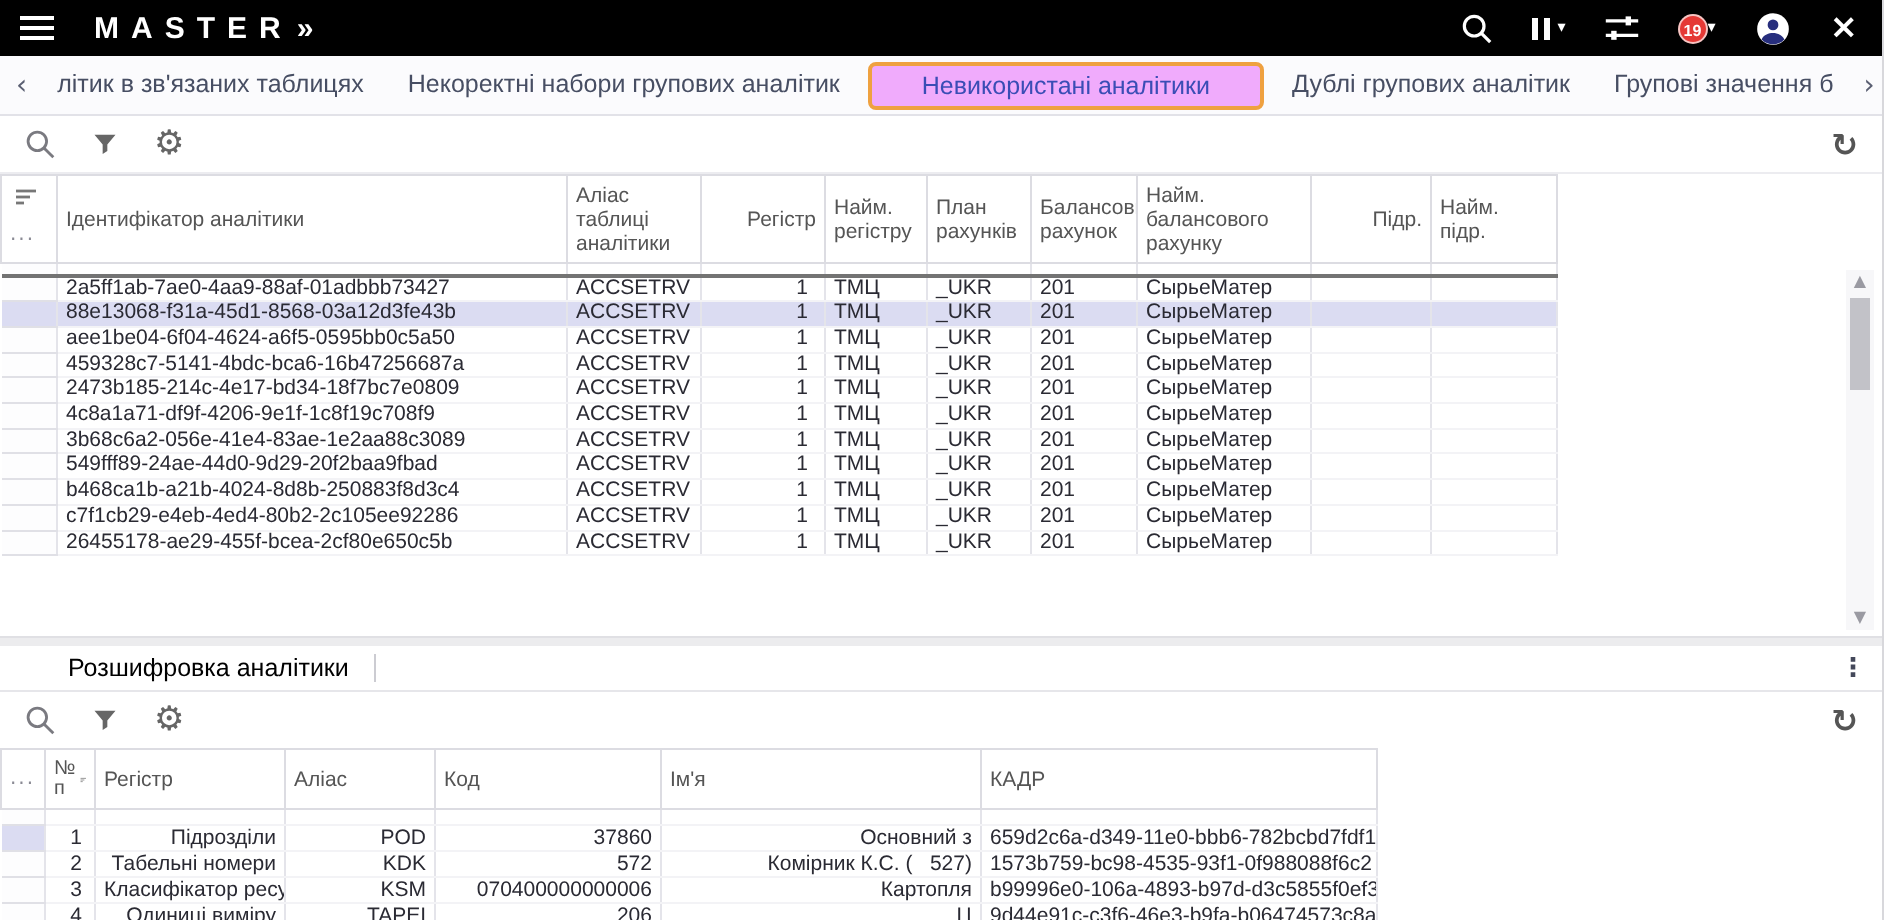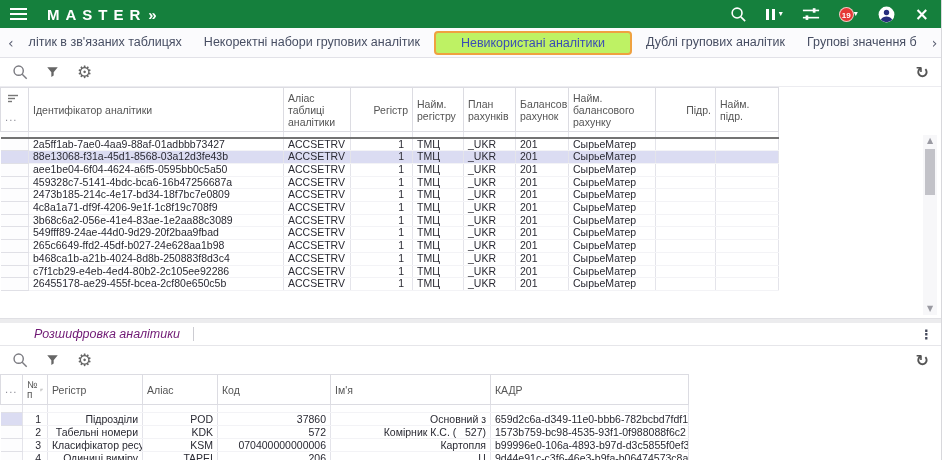--- a/index.html
+++ b/index.html
@@ -6,21 +6,21 @@
   html,body { width: 942px; height: 460px; overflow: hidden; }
   body {
     font-family: "Liberation Sans", "DejaVu Sans", sans-serif;
     background: #fff; color: #1f2430; position: relative;
     border-right: 1px solid #d8d8dc;
   }
   .glyph { font-family: "DejaVu Sans", sans-serif; }
 
   
   .topbar {
-    height: 28px; background: #15803d; color: #fff;
+    height: 28px; background: #000000; color: #fff;
     display: flex; align-items: center; padding: 0 12px 0 10px;
   }
   .menu-btn { display: flex; flex-direction: column; gap: 3px; margin-right: 20px; cursor: pointer; }
   .menu-btn i { display: block; width: 17px; height: 2px; background: #fff; }
   .logo { font-weight: bold; font-size: 15px; letter-spacing: 6px; }
   .logo-chev { font-weight: bold; font-size: 15px; margin-left: 2px; letter-spacing: 1px; }
   .topbar-right { margin-left: auto; display: flex; align-items: center; gap: 19px; }
   .tb-icon { display: flex; align-items: center; cursor: pointer; }
   .pause-wrap { display: flex; align-items: center; gap: 4px; }
   .pause-bars { display: flex; gap: 3px; }
@@ -38,21 +38,21 @@
   
   .tabbar {
     height: 30px; background: #fbfbfd; border-bottom: 1px solid #e2e2e8;
     display: flex; align-items: center; font-size: 12.5px; color: #474e63;
     padding: 0 4px; white-space: nowrap; overflow: hidden;
   }
   .tab-scroll { color: #5a5f72; font-size: 14px; padding: 0 4px; cursor: pointer; }
   .tab { padding: 0 11px; line-height: 29px; cursor: pointer; }
   .tabsep { width: 1px; height: 15px; background: #ccccd2; }
   .tab.active {
-    background: #bef264; border: 2px solid #efa140; border-radius: 4px;
+    background: #f0abfc; border: 2px solid #efa140; border-radius: 4px;
     color: #3a4db5; line-height: 20px; height: 24px; padding: 0 25px; margin: 5px 3px;
   }
   .tab-dots { margin-left: 2px; color: #44485a; font-size: 13px; font-weight: bold; padding: 0 6px; cursor: pointer; }
 
   
   .toolbar {
     height: 28px; display: flex; align-items: center; gap: 17px;
     padding: 0 12px; background: #fff;
   }
   .tool-icon { display: flex; align-items: center; cursor: pointer; }
@@ -93,21 +93,21 @@
   .vscroll .arr { color: #9a9aa2; font-size: 8px; line-height: 12px; height: 12px; cursor: pointer; }
   .vscroll .arr.down { margin-top: auto; }
   .vthumb { position: absolute; top: 14px; left: 2px; width: 10px; height: 46px; background: #c2c2c8; cursor: grab; }
 
   
   .splitter { height: 5px; background: #ececee; border-top: 1px solid #e0e0e4; }
   .subtabbar {
     height: 23px; background: #fff; border-bottom: 1px solid #e6e6ea;
     display: flex; align-items: center; padding-left: 34px; font-size: 12.5px;
   }
-  .subtab { color: #701a75; cursor: pointer; font-style: italic; }
+  .subtab { color: #000000; cursor: pointer; }
   .subtab-sep { width: 1px; height: 14px; background: #ccccd2; margin-left: 13px; }
   .subtab-dots { margin-left: auto; margin-right: 8px; color: #44485a; font-size: 13px; font-weight: bold; cursor: pointer; }
 
   .detail-wrap { height: 88px; overflow: hidden; }
   .detail-table { width: 688px; font-size: 10.5px; }
   .detail-table th { height: 30px; }
   .detail-table td { height: 12px; line-height: 12px; white-space: pre; text-align: right; }
   .detail-table tr.filter-row td { height: 8px; }
   .detail-table tr.selected td.handle { background: #dbdcf2; }
   .detail-table td.c0 { text-align: right; padding-right: 6px; }
@@ -333,32 +333,20 @@
             <td class="c2">1</td>
             <td class="c3">ТМЦ</td>
             <td class="c4">_UKR</td>
             <td class="c5">201</td>
             <td class="c6">СырьеМатер</td>
             <td class="c7"></td>
             <td class="c8"></td>
           </tr>
           <tr>
             <td class="handle"></td>
-            <td class="c0">265c6649-ffd2-45df-b027-24e628aa1b98</td>
-            <td class="c1">ACCSETRV</td>
-            <td class="c2">1</td>
-            <td class="c3">ТМЦ</td>
-            <td class="c4">_UKR</td>
-            <td class="c5">201</td>
-            <td class="c6">СырьеМатер</td>
-            <td class="c7"></td>
-            <td class="c8"></td>
-          </tr>
-          <tr>
-            <td class="handle"></td>
             <td class="c0">b468ca1b-a21b-4024-8d8b-250883f8d3c4</td>
             <td class="c1">ACCSETRV</td>
             <td class="c2">1</td>
             <td class="c3">ТМЦ</td>
             <td class="c4">_UKR</td>
             <td class="c5">201</td>
             <td class="c6">СырьеМатер</td>
             <td class="c7"></td>
             <td class="c8"></td>
           </tr>

